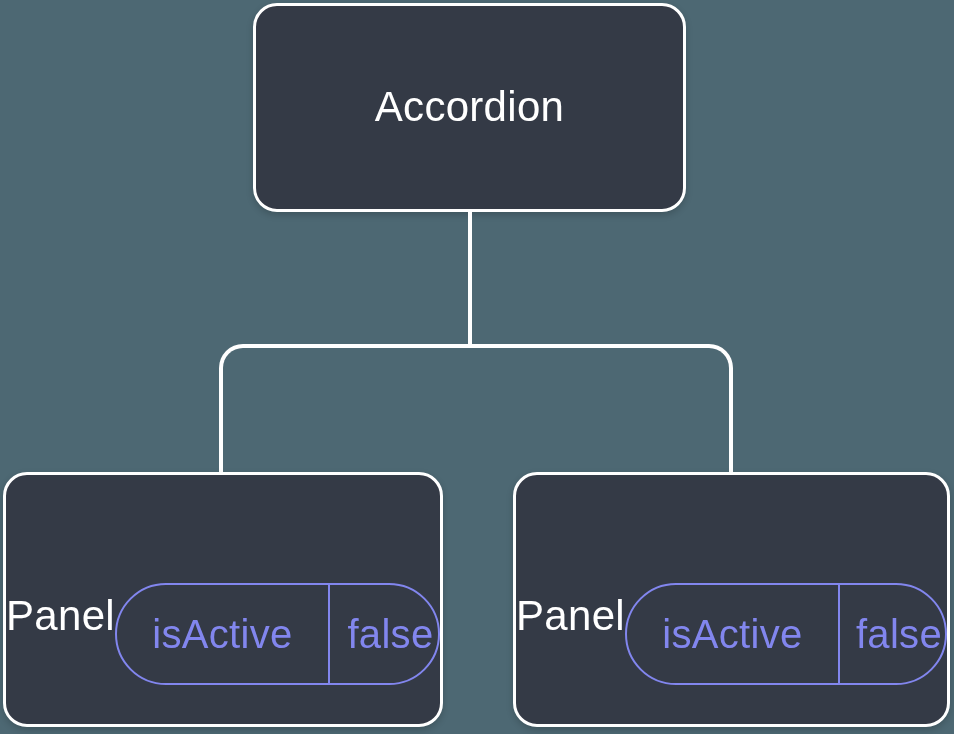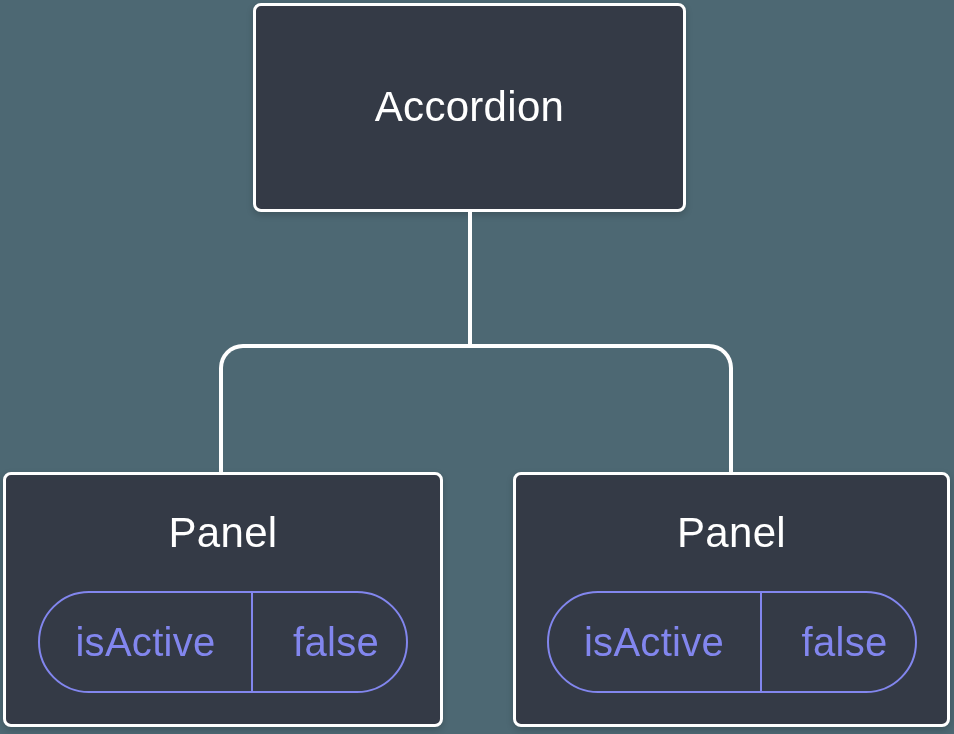--- a/index.html
+++ b/index.html
@@ -16,21 +16,21 @@
     height: 734px;
     background: var(--canvas-bg, #4d6873);
     overflow: hidden;
   }
   
   .node {
     position: absolute;
     box-sizing: border-box;
     background: var(--node-bg, #343a46);
     border: 3px solid var(--connector, #ffffff);
-    border-radius: 8px;
+    border-radius: 24px;
     box-shadow: 0 3px 7px rgba(0, 0, 0, 0.18);
   }
   .node-label {
     color: var(--node-text, #ffffff);
     font-size: 42px;
     font-weight: 500;
     letter-spacing: 0.3px;
     line-height: 1.15;
   }
   .node.root {
@@ -40,21 +40,21 @@
     height: 209px;
     display: flex;
     align-items: center;
     justify-content: center;
   }
   .node.panel {
     top: 472px;
     width: 440px;
     height: 255px;
     display: flex;
-    flex-direction: column;
+    flex-direction: row;
     align-items: center;
     padding-top: 34px;
   }
   .node.panel.left  { left: 3px; }
   .node.panel.right { left: 513px; width: 437px; }
 
   
   .stem {
     position: absolute;
     left: 468px;

